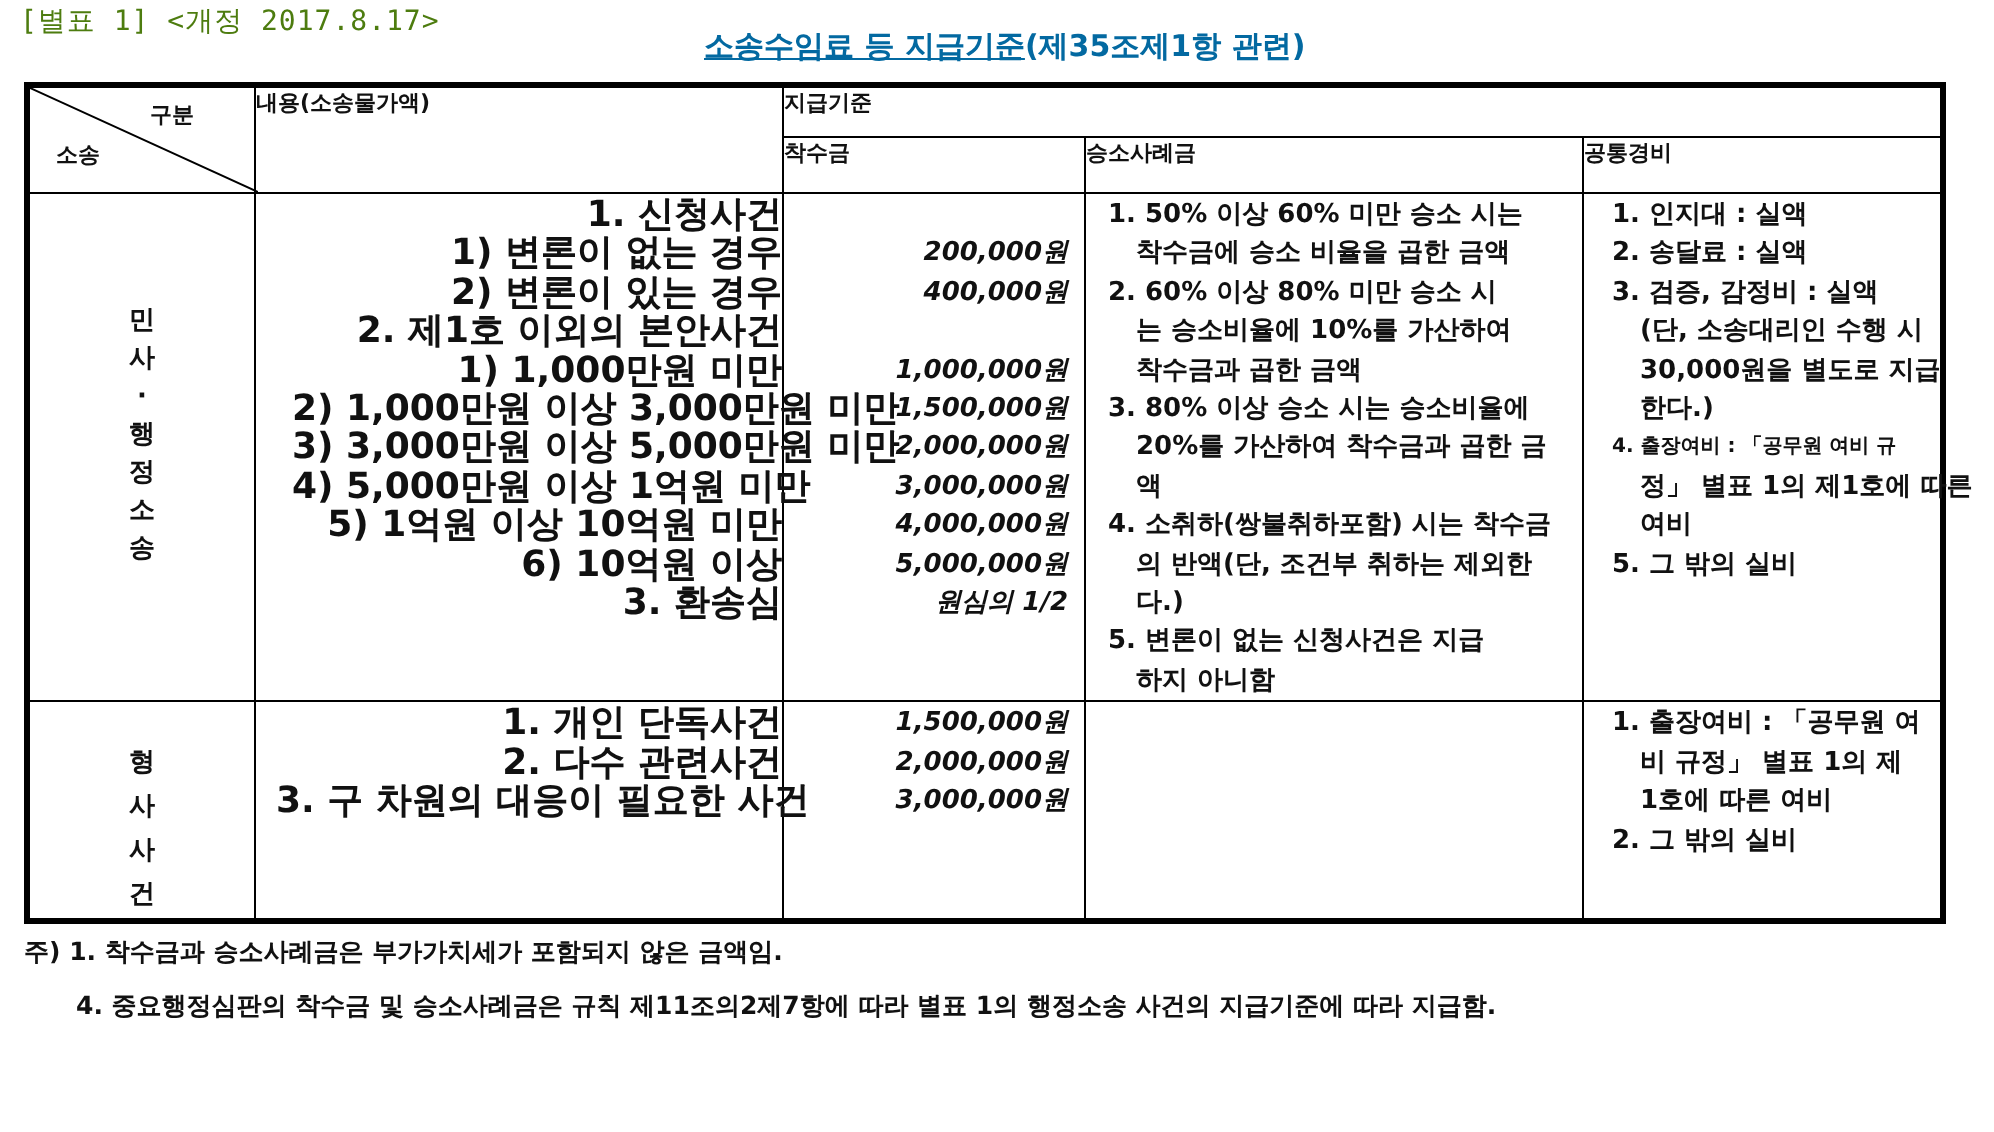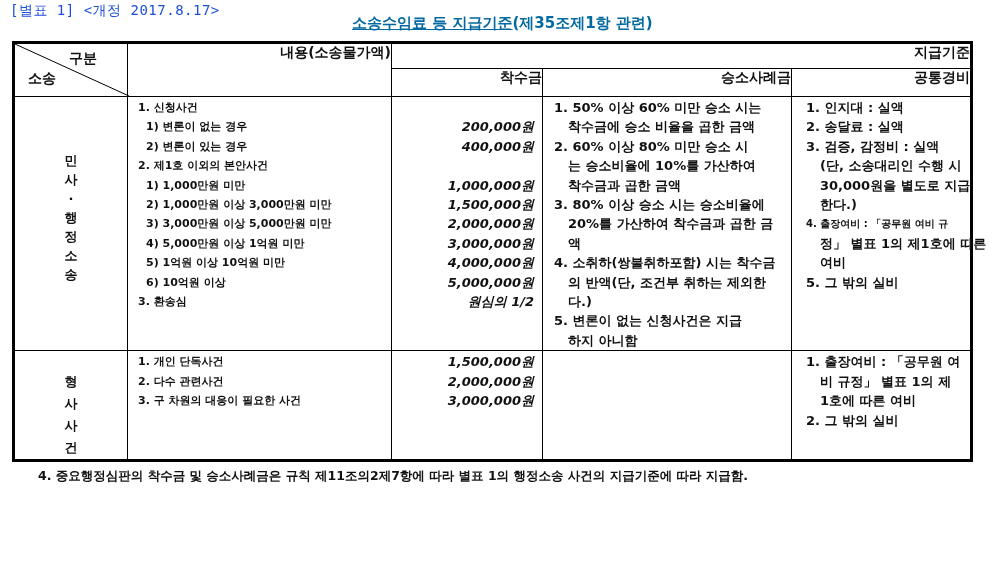--- a/index.html
+++ b/index.html
@@ -2,36 +2,36 @@
 <html><head>
 <meta charset="utf-8">
 <style>
   html, body { margin: 0; padding: 0; }
   body {
     width: 997px; height: 566px; background: #ffffff; position: relative;
     font-family: "DejaVu Sans", "Liberation Sans", sans-serif; color: #111;
     overflow: hidden;
   }
   .abs { position: absolute; }
-  #heading-note { left: 10px; top: 2px; font-family: "DejaVu Sans Mono", monospace; font-size: 14px; color: #1d4ed8; letter-spacing: 0.5px; }
+  #heading-note { left: 10px; top: 2px; font-family: "DejaVu Sans Mono", monospace; font-size: 14px; color: #4d7c0f; letter-spacing: 0.5px; }
   #title { left: 352px; top: 14px; font-size: 15px; font-weight: bold; color: #0369a1; }
   #title .u { text-decoration: underline; }
   table.main {
     position: absolute; left: 12px; top: 41px; width: 958px;
     border-collapse: collapse; table-layout: fixed;
     border: 3px solid #000; font-size: 13px;
   }
   table.main td { border: 1px solid #000; padding: 0; vertical-align: top; }
-  .hdr td { text-align: right; vertical-align: middle; font-weight: bold; font-size: 14px; }
+  .hdr td { text-align: left; vertical-align: middle; font-weight: bold; font-size: 11px; }
   .diag { position: relative; height: 52px; }
   .diag svg { position: absolute; left: 0; top: 0; }
   .diag .k1 { position: absolute; right: 30px; top: 6px; font-weight: bold; }
   .diag .k2 { position: absolute; left: 13px; top: 26px; font-weight: bold; }
   .vlabel { text-align: center; font-weight: bold; line-height: 19px; }
-  .lines div { line-height: 19.4px; white-space: nowrap; font-weight: bold; font-size: 11px; }
+  .lines div { line-height: 19.4px; white-space: nowrap; font-weight: bold; font-size: 18px; text-align: right; }
   .lines .in1 { padding-left: 8px; }
   .amounts div { text-align: right; padding-right: 8px; line-height: 19.4px; font-weight: bold; font-size: 13px; font-style: italic; }
   .wrap div { line-height: 19.4px; font-weight: bold; font-size: 13px; white-space: nowrap; }
   .wrap .cont { padding-left: 14px; }
   #notes { position: absolute; left: 12px; top: 462px; font-weight: bold; font-size: 12.5px; }
   #notes div { line-height: 27px; white-space: nowrap; }
   #notes .n { padding-left: 26px; }
 </style>
 </head>
 <body>
@@ -175,14 +175,15 @@
         <div class="cont">비 규정」 별표 1의 제</div>
         <div class="cont">1호에 따른 여비</div>
         <div>2. 그 밖의 실비</div>
       </div>
     </td>
   </tr>
 </tbody>
   </table>
 
 <div id="notes">
+  <div>주) 1. 착수금과 승소사례금은 부가가치세가 포함되지 않은 금액임.</div>
   <div class="n">4. 중요행정심판의 착수금 및 승소사례금은 규칙 제11조의2제7항에 따라 별표 1의 행정소송 사건의 지급기준에 따라 지급함.</div>
 </div>
 
 </body></html>

